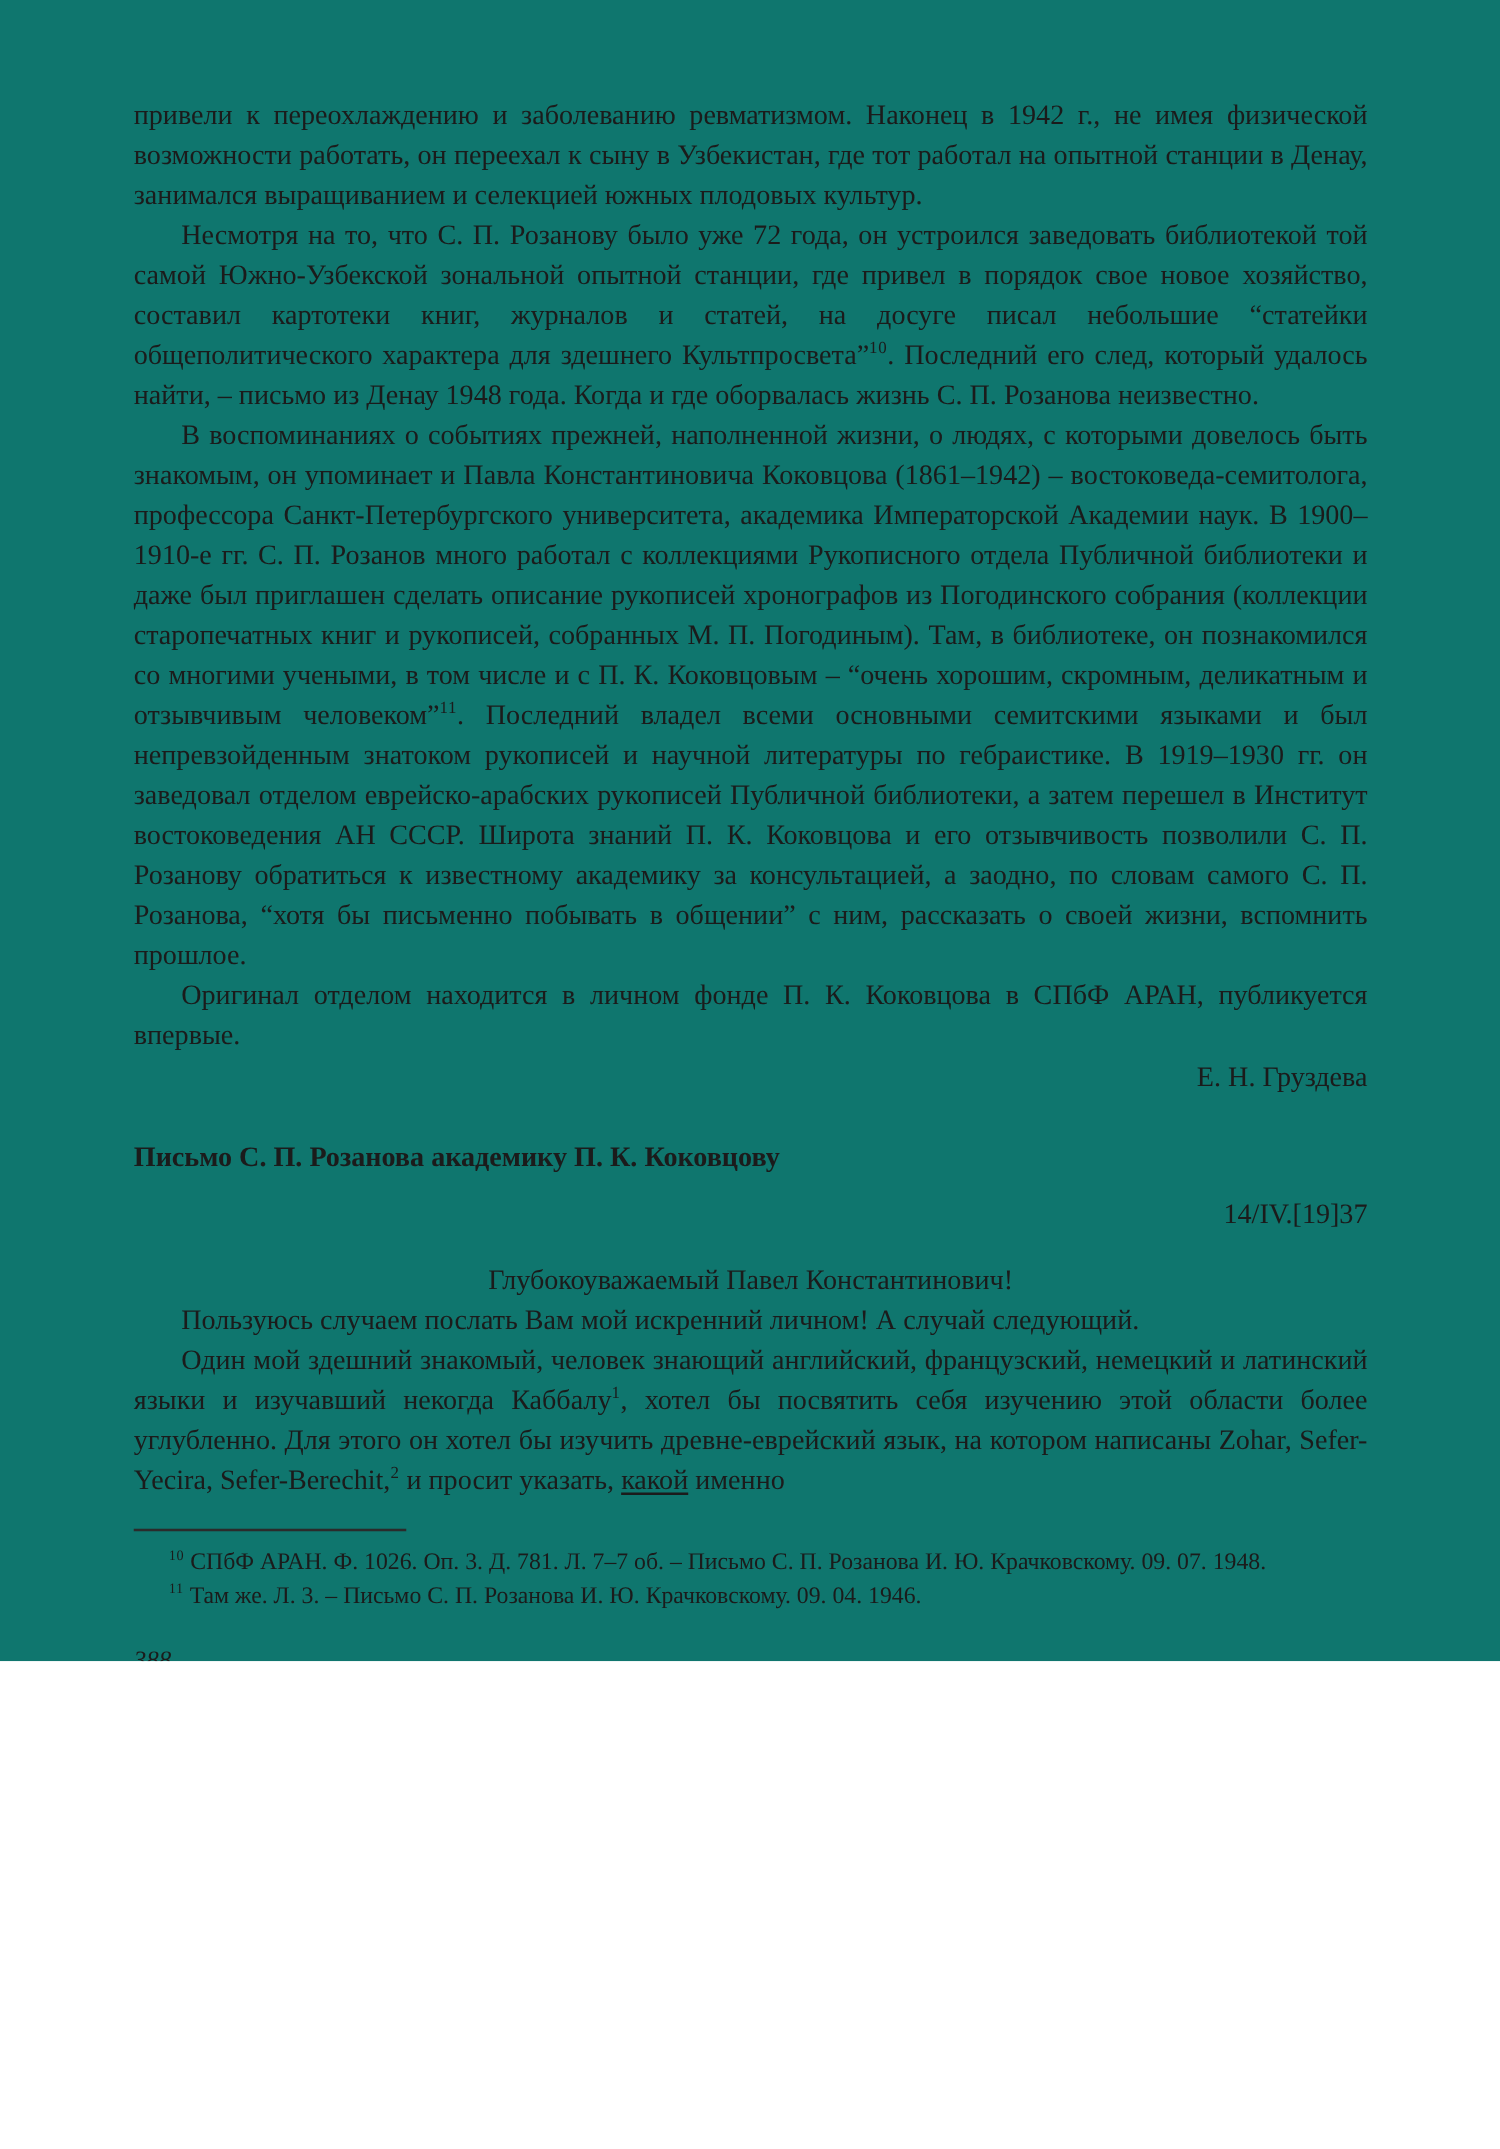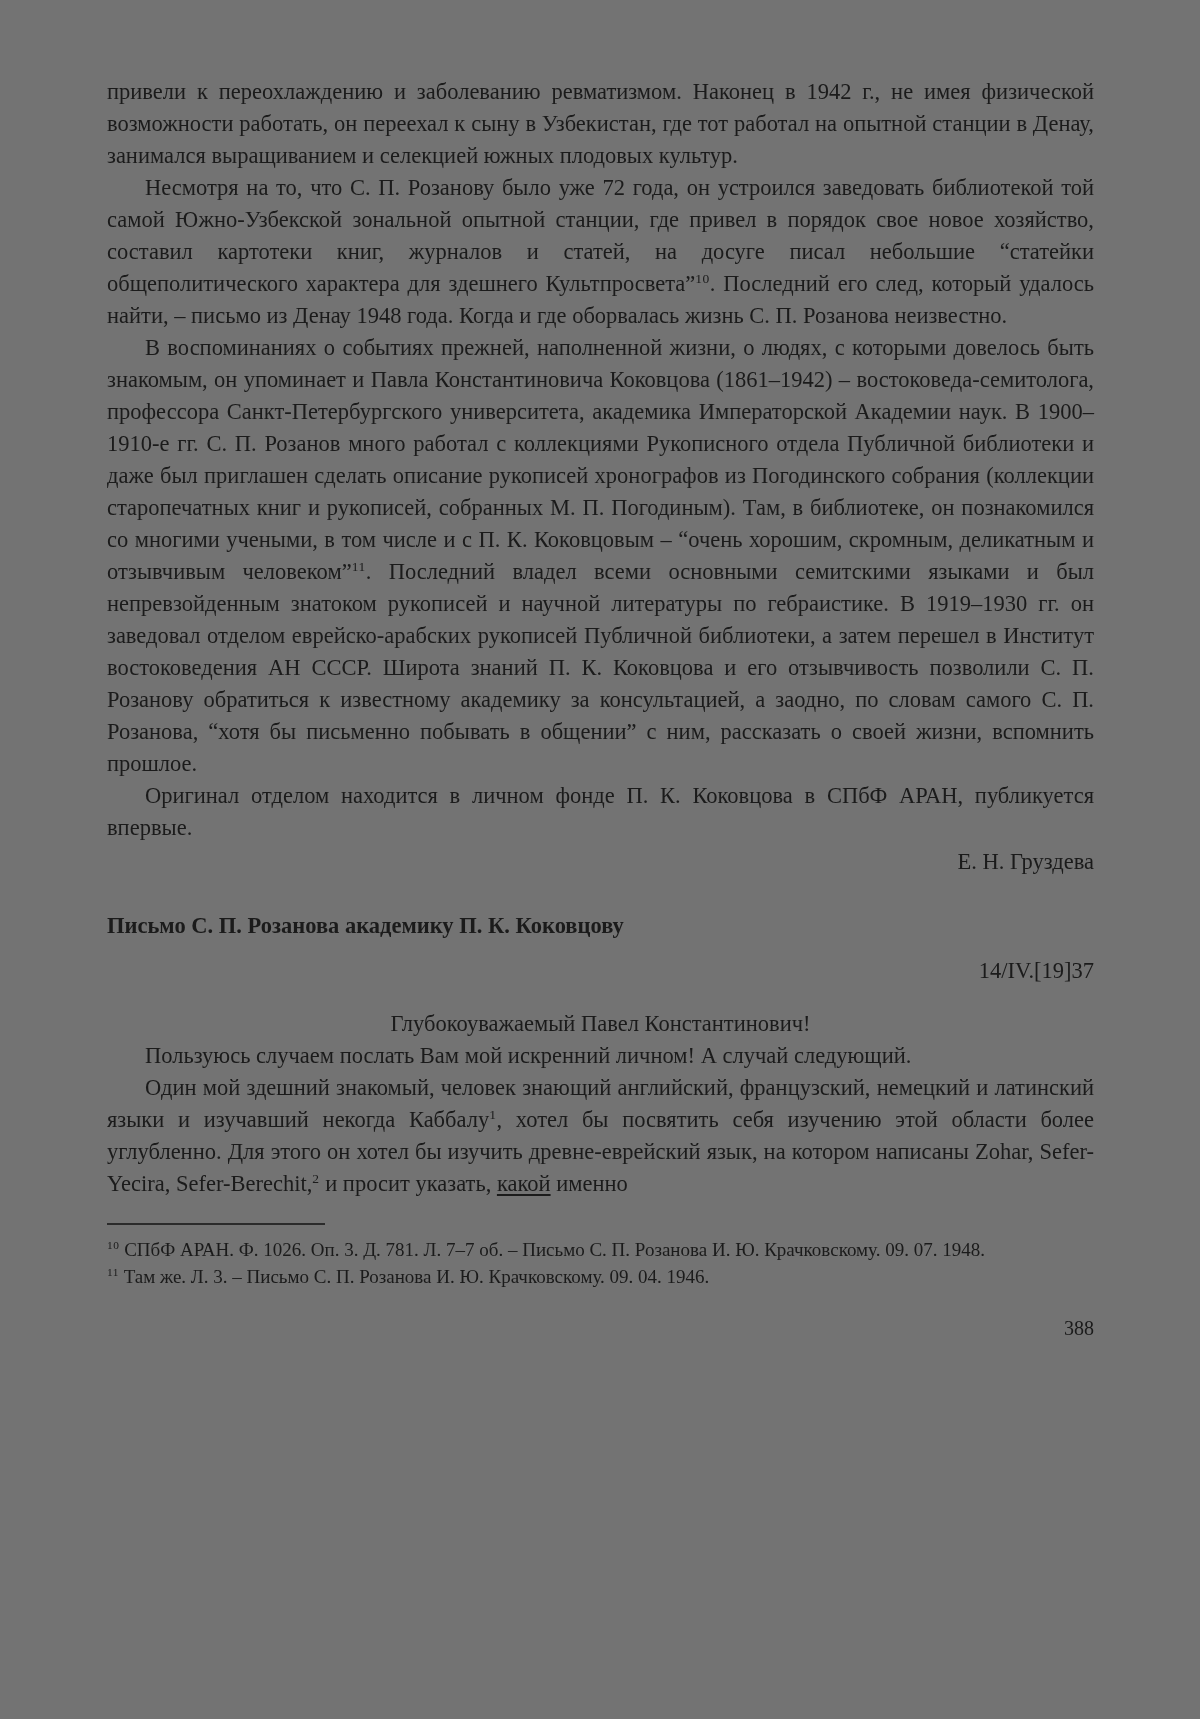--- a/index.html
+++ b/index.html
@@ -1,18 +1,18 @@
 <!DOCTYPE html>
 <html lang="ru"><head>
 <meta charset="utf-8">
 <style>
   html, body { margin: 0; padding: 0; background: #ffffff; }
   .page {
-    width: 1200px; height: 1719px;
-    background: #737373;
+    width: 1200px; height: 1329px;
+    background: #0f766e;
     position: relative;
     font-family: "Liberation Serif", "DejaVu Serif", serif;
     color: #1b1b1b;
     box-sizing: border-box;
     overflow: hidden;
   }
   .text-block {
     position: absolute;
     left: 107px; top: 76px;
     width: 987px;
@@ -42,25 +42,27 @@
     width: 218px;
     border: none;
     border-top: 2px solid #2b2b2b;
     margin: 0 0 12px 0;
   }
   .footnotes p.footnote {
     font-size: 19px;
     line-height: 26.5px;
     text-align: justify;
     text-indent: 0;
+    margin-left: 28px;
   }
   p.page-number {
     margin-top: 22px !important;
     font-size: 20px !important;
-    text-align: right;
+    text-align: left;
+    font-style: italic;
   }
 </style>
 </head>
 <body>
 
 <div class="page">
   <div class="text-block">
 
     <div>
         <p class="noindent">привели к переохлаждению и заболеванию ревматизмом. Наконец в 1942 г., не имея физической возможности работать, он переехал к сыну в Узбекистан, где тот работал на опытной станции в Денау, занимался выращиванием и селекцией южных плодовых культур.</p>

